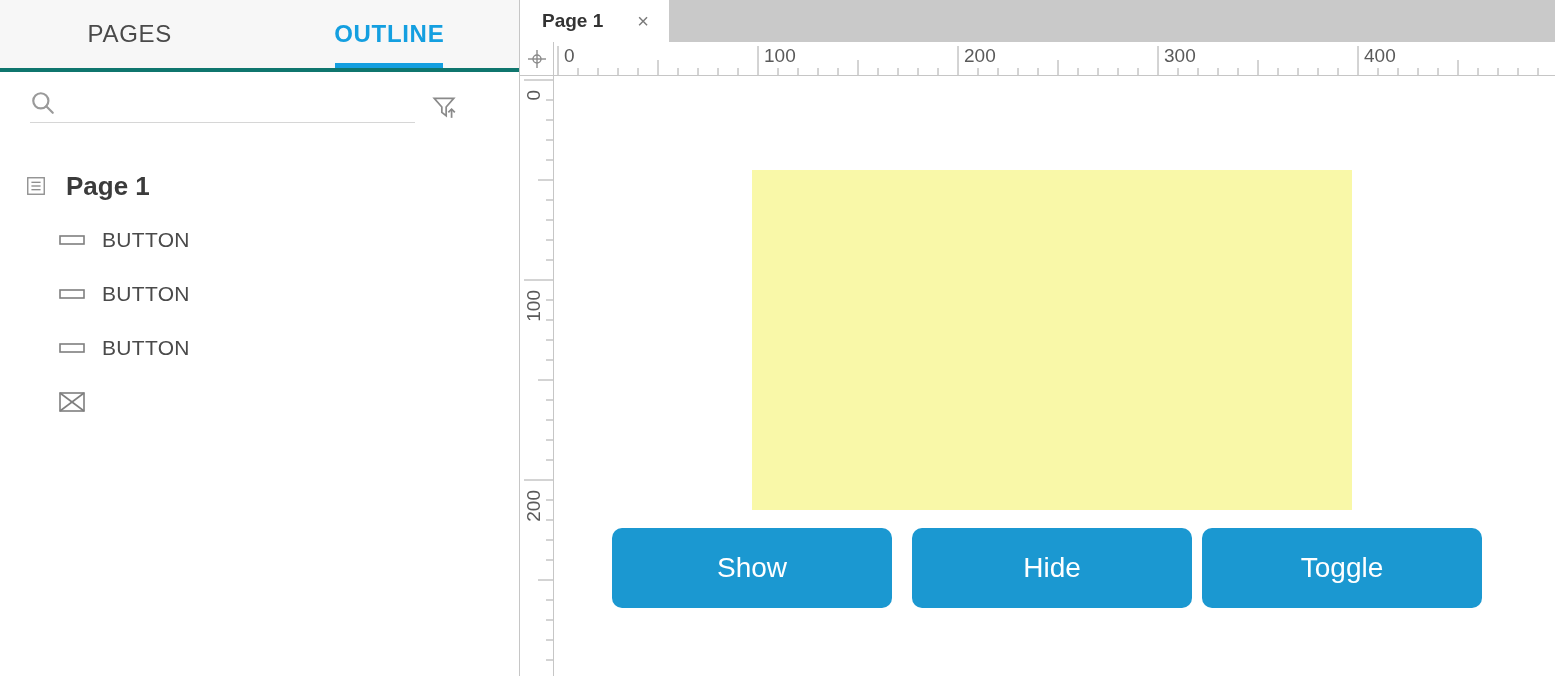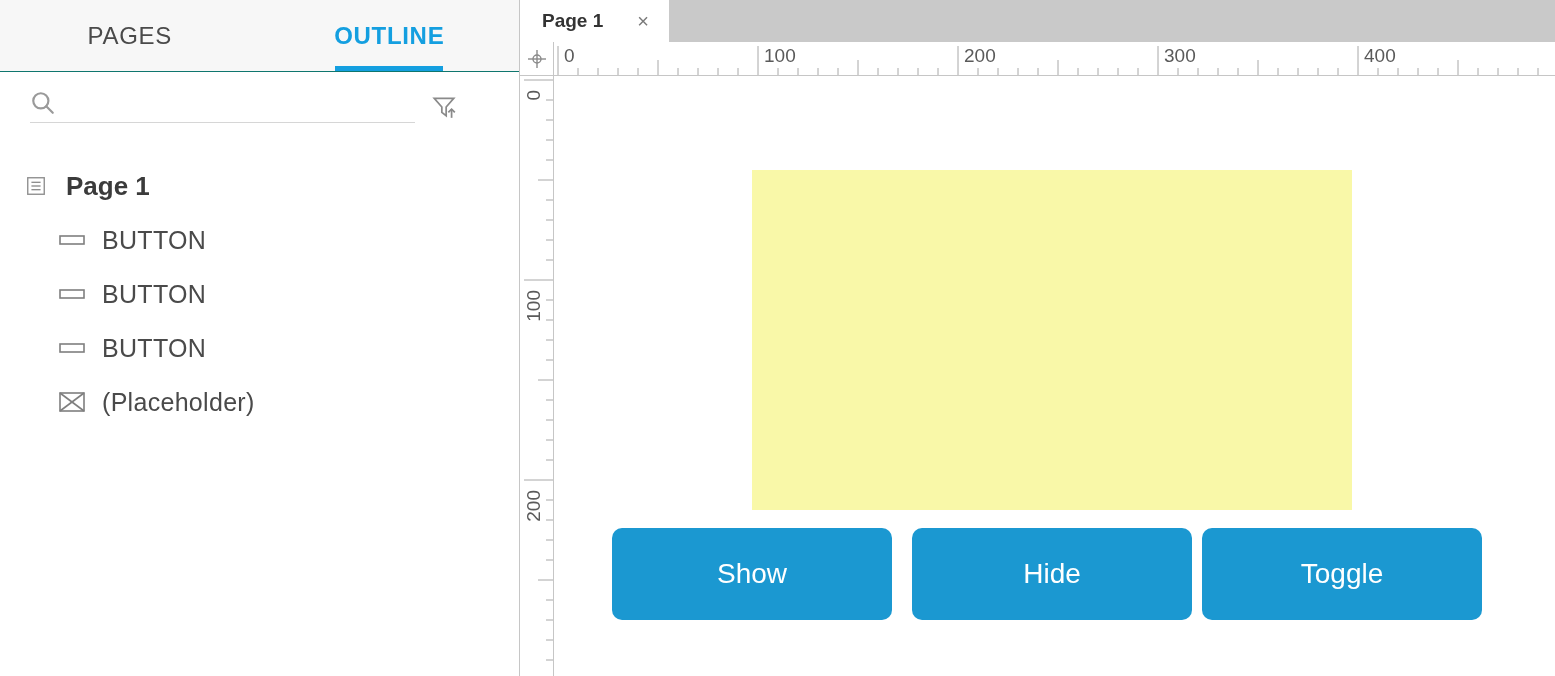--- a/index.html
+++ b/index.html
@@ -22,21 +22,21 @@
     height: 100%;
     border-right: 1px solid #c6c6c6;
     display: flex;
     flex-direction: column;
     background: #fff;
   }
   .sidebar-tabs {
     display: flex;
     height: 72px;
     background: #f7f7f7;
-    border-bottom: 1px solid #0f766e;
+    border-bottom: 4px solid #0f766e;
   }
   .sidebar-tab {
     flex: 1;
     display: flex;
     align-items: center;
     justify-content: center;
     font-size: 24px;
     letter-spacing: 0.7px;
     color: #4a4a4a;
     cursor: pointer;
@@ -94,21 +94,21 @@
   }
   .tree-row .icon-slot {
     width: 28px; height: 22px;
     display: flex; align-items: center; justify-content: center;
   }
   .tree-row.page .label {
     font-size: 26px; font-weight: 700; color: #3b3b3b;
   }
   .tree-row.child { padding-left: 36px; }
   .tree-row.child .label {
-    font-size: 25px; color: #4a4a4a; letter-spacing: 0.3px;
+    font-size: 21px; color: #4a4a4a; letter-spacing: 0.3px;
   }
 
   
   .main {
     flex: 1;
     display: flex;
     flex-direction: column;
     background: #fff;
   }
   .tabstrip {
@@ -176,21 +176,21 @@
     overflow: hidden;
   }
   .placeholder-box {
     position: absolute;
     left: 198px; top: 94px;
     width: 600px; height: 340px;
     background: #f9f8a8;
   }
   .btn {
     position: absolute;
-    width: 280px; height: 92px;
+    width: 280px; height: 80px;
     background: #1b98d1;
     color: #fff;
     border-radius: 10px;
     display: flex; align-items: center; justify-content: center;
     font-size: 28px;
     cursor: pointer;
     user-select: none;
   }
   .btn-show   { left: 58px;  top: 452px; }
   .btn-hide   { left: 358px; top: 452px; }
@@ -268,21 +268,20 @@
         <span class="label">BUTTON</span>
       </div>
       <div class="tree-row child">
         <span class="icon-slot">
           <svg width="26" height="20" viewBox="0 0 26 20">
             <rect x="1" y="1" width="24" height="18" fill="none" stroke="#7f7f7f" stroke-width="1.6"></rect>
             <line x1="1" y1="1" x2="25" y2="19" stroke="#7f7f7f" stroke-width="1.6"></line>
             <line x1="1" y1="19" x2="25" y2="1" stroke="#7f7f7f" stroke-width="1.6"></line>
           </svg>
         </span>
-        <span class="label">(Placeholder)</span>
       </div>
     </div>
   </div>
 
   <div class="main">
     <div class="tabstrip">
       <div class="doc-tab">
         <span>Page 1</span>
         <span class="close">×</span>
       </div>

